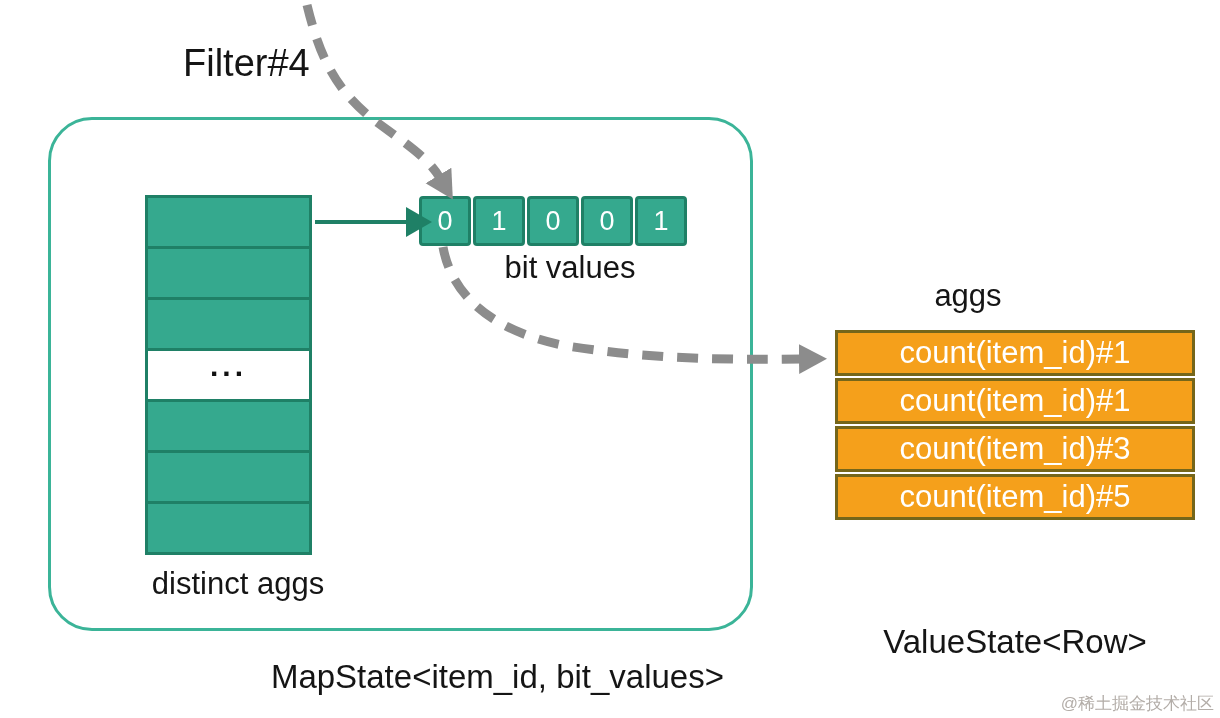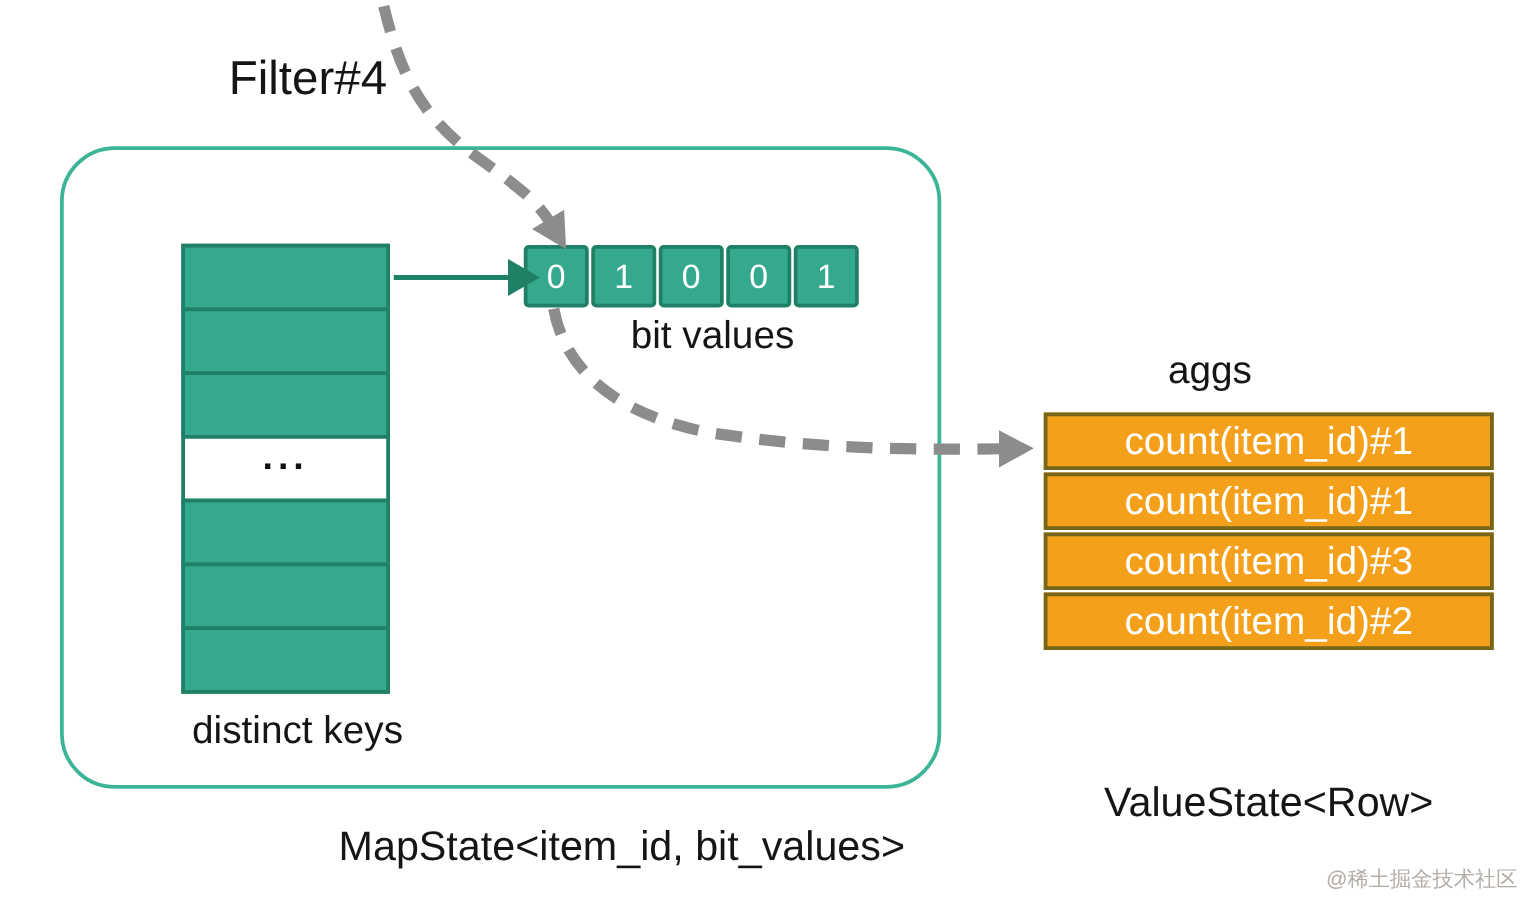--- a/index.html
+++ b/index.html
@@ -102,29 +102,29 @@
   <div class="bit-row">
     <div class="bit-cell">0</div>
     <div class="bit-cell">1</div>
     <div class="bit-cell">0</div>
     <div class="bit-cell">0</div>
     <div class="bit-cell">1</div>
   </div>
 
   <div class="label" id="bit-values-label">bit values</div>
 
-  <div class="label" id="distinct-keys-label">distinct keys</div>
+  <div class="label" id="distinct-keys-label">distinct aggs</div>
 
   <div class="label" id="aggs-label">aggs</div>
 
   <div class="aggs-stack">
     <div class="agg-row">count(item_id)#1</div>
     <div class="agg-row">count(item_id)#1</div>
     <div class="agg-row">count(item_id)#3</div>
-    <div class="agg-row">count(item_id)#2</div>
+    <div class="agg-row">count(item_id)#5</div>
   </div>
 
   <div class="label" id="mapstate-caption">MapState&lt;item_id, bit_values&gt;</div>
 
   <div class="label" id="valuestate-caption">ValueState&lt;Row&gt;</div>
 
   <div class="label" id="watermark">@稀土掘金技术社区</div>
 
   <svg class="arrows-layer" viewBox="0 0 1220 718" xmlns="http://www.w3.org/2000/svg">
     <defs>

